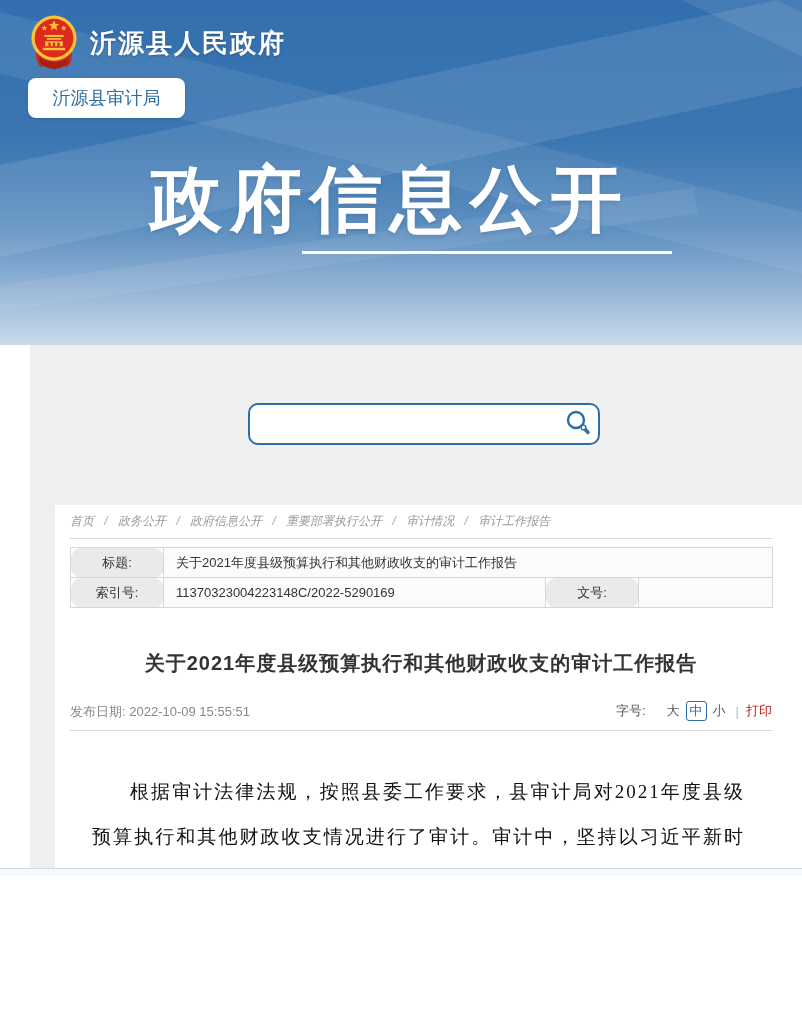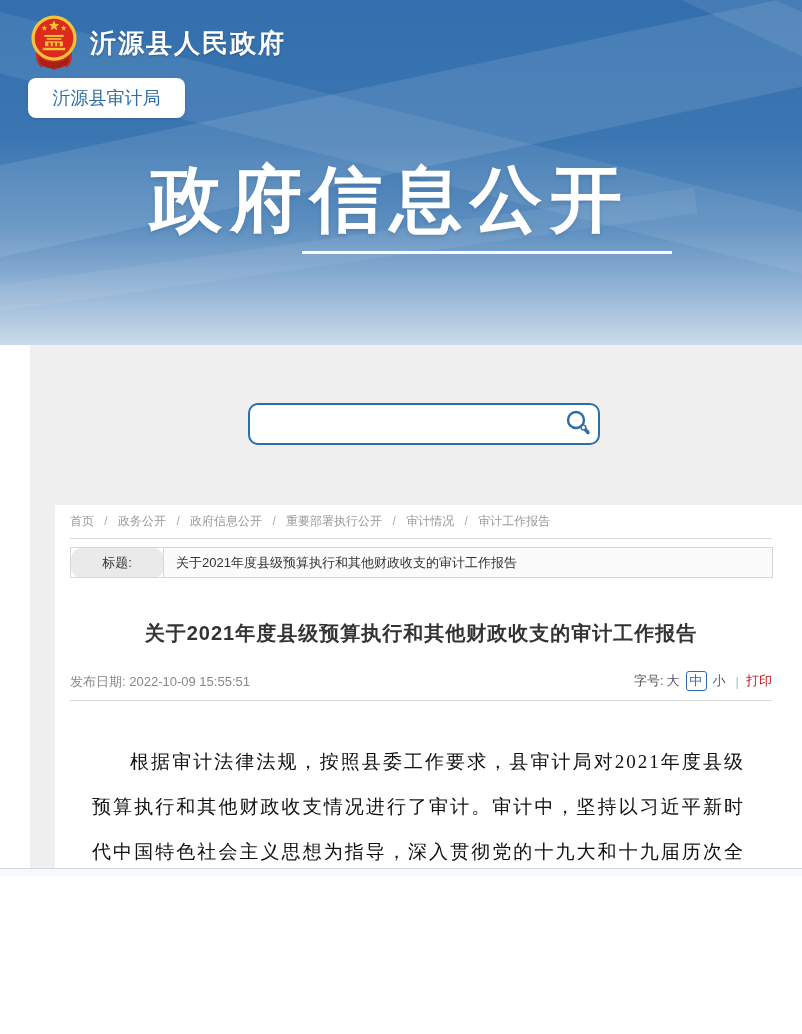--- a/index.html
+++ b/index.html
@@ -38,39 +38,39 @@
     border:2px solid #2d6da8; border-radius:10px; display:flex; align-items:center; }
   .search-input { flex:1; height:100%; border:none; outline:none; background:transparent;
     font-size:15px; padding:0 10px; color:#333; }
   .search-btn { width:40px; height:100%; display:flex; align-items:center; justify-content:center;
     cursor:pointer; border:none; background:transparent; }
 
   
   .card { position:absolute; left:25px; top:160px; right:0; bottom:8px; background:#fff;
     padding:6px 30px 0 15px; overflow:hidden; }
 
-  .breadcrumb { font-size:12px; color:#999; padding:2px 0 8px 0; }
+  .breadcrumb { font-size:12px; color:#999; padding:2px 0 8px 0;font-style:italic; }
   .breadcrumb .bc-item { color:#999; cursor:pointer; }
   .breadcrumb .bc-sep { color:#aaa; margin:0 7px; }
   .divider { border-top:1px solid #d9d9d9; }
 
   table.meta { border-collapse:collapse; width:702px; margin-top:8px; table-layout:fixed; }
   table.meta td { border:1px solid #d6d6d6; height:30px; font-size:13px; color:#333; }
   td.m-label { background:#eaeaea; text-align:center; width:93px;border-radius:11px; }
   td.m-value { background:#fbfbfb; padding-left:12px; }
   col.c1,col.c3 { width:93px; } col.c2 { width:382px; } col.c4 { width:134px; }
 
   .article-title { margin-top:42px; text-align:center; font-size:20px; font-weight:bold; color:#333;
     letter-spacing:1px; }
 
   .pub-row { margin-top:24px; display:flex; justify-content:space-between; align-items:flex-end;
     font-size:13px; color:#666; padding-bottom:9px; }
   .pub-left { color:#888; }
   .font-tools { display:flex; align-items:center; color:#555; }
-  .font-tools .fs-label { color:#555; margin-right:0; }
+  .font-tools .fs-label { color:#555; margin-right:18px; }
   .fs-btn { margin:0 3px; cursor:pointer; color:#556; }
   .fs-btn.selected { color:#2d6da8; border:1px solid #2d6da8; border-radius:3px; padding:0 3px; }
   .tool-sep { color:#bbb; margin:0 7px; }
   .print-btn { color:#b91c1c; cursor:pointer; }
 
   .article-body { margin:38px 27px 0 22px; font-family:"Liberation Serif","DejaVu Serif",serif;
     font-size:19px; line-height:45px; color:#111; letter-spacing:2px; text-align:justify; }
   .article-body p.indent { text-indent:2em; }
 
   
@@ -155,20 +155,26 @@
             <col class="c1">
             <col class="c2">
             <col class="c3">
             <col class="c4">
           </colgroup>
         <tbody>
             <tr>
           <td class="m-label">标题:</td>
           <td class="m-value" colspan="3">关于2021年度县级预算执行和其他财政收支的审计工作报告</td>
         </tr>
+        <tr>
+          <td class="m-label">索引号:</td>
+          <td class="m-value">11370323004223148C/2022-5290169</td>
+          <td class="m-label">文号:</td>
+          <td class="m-value"></td>
+        </tr>
       </tbody>
         </table>
 
       <h1 class="article-title">关于2021年度县级预算执行和其他财政收支的审计工作报告</h1>
 
       <div class="pub-row">
         <div class="pub-left">
           <span>发布日期:</span>
           <span>2022-10-09 15:55:51</span>
         </div>

